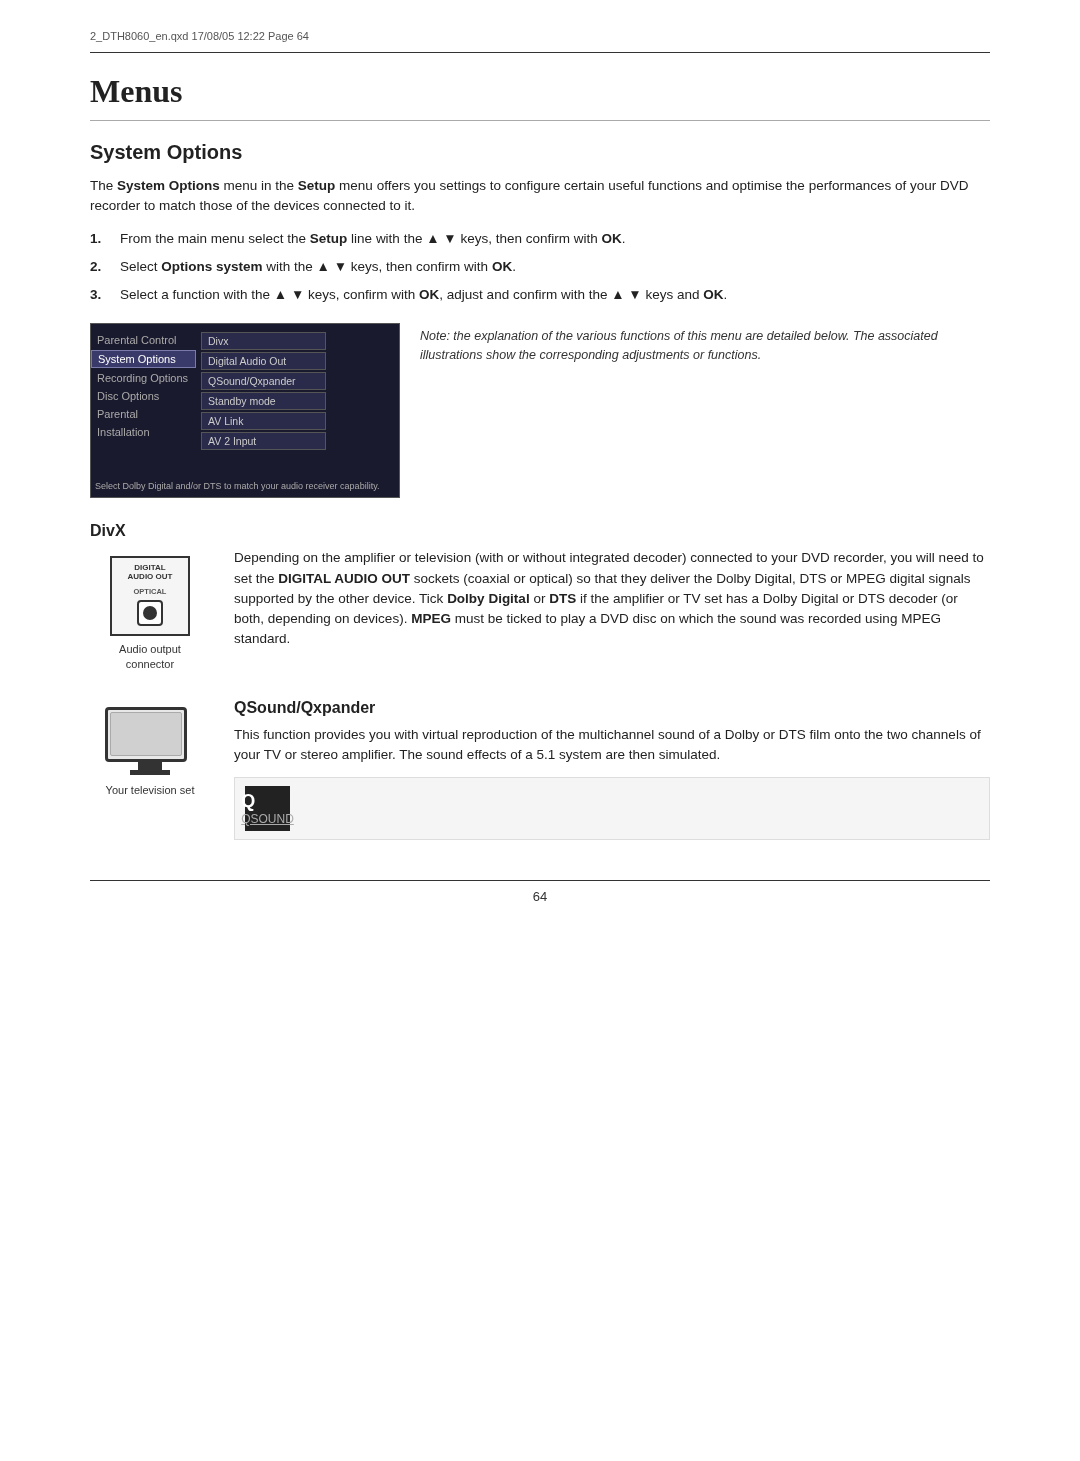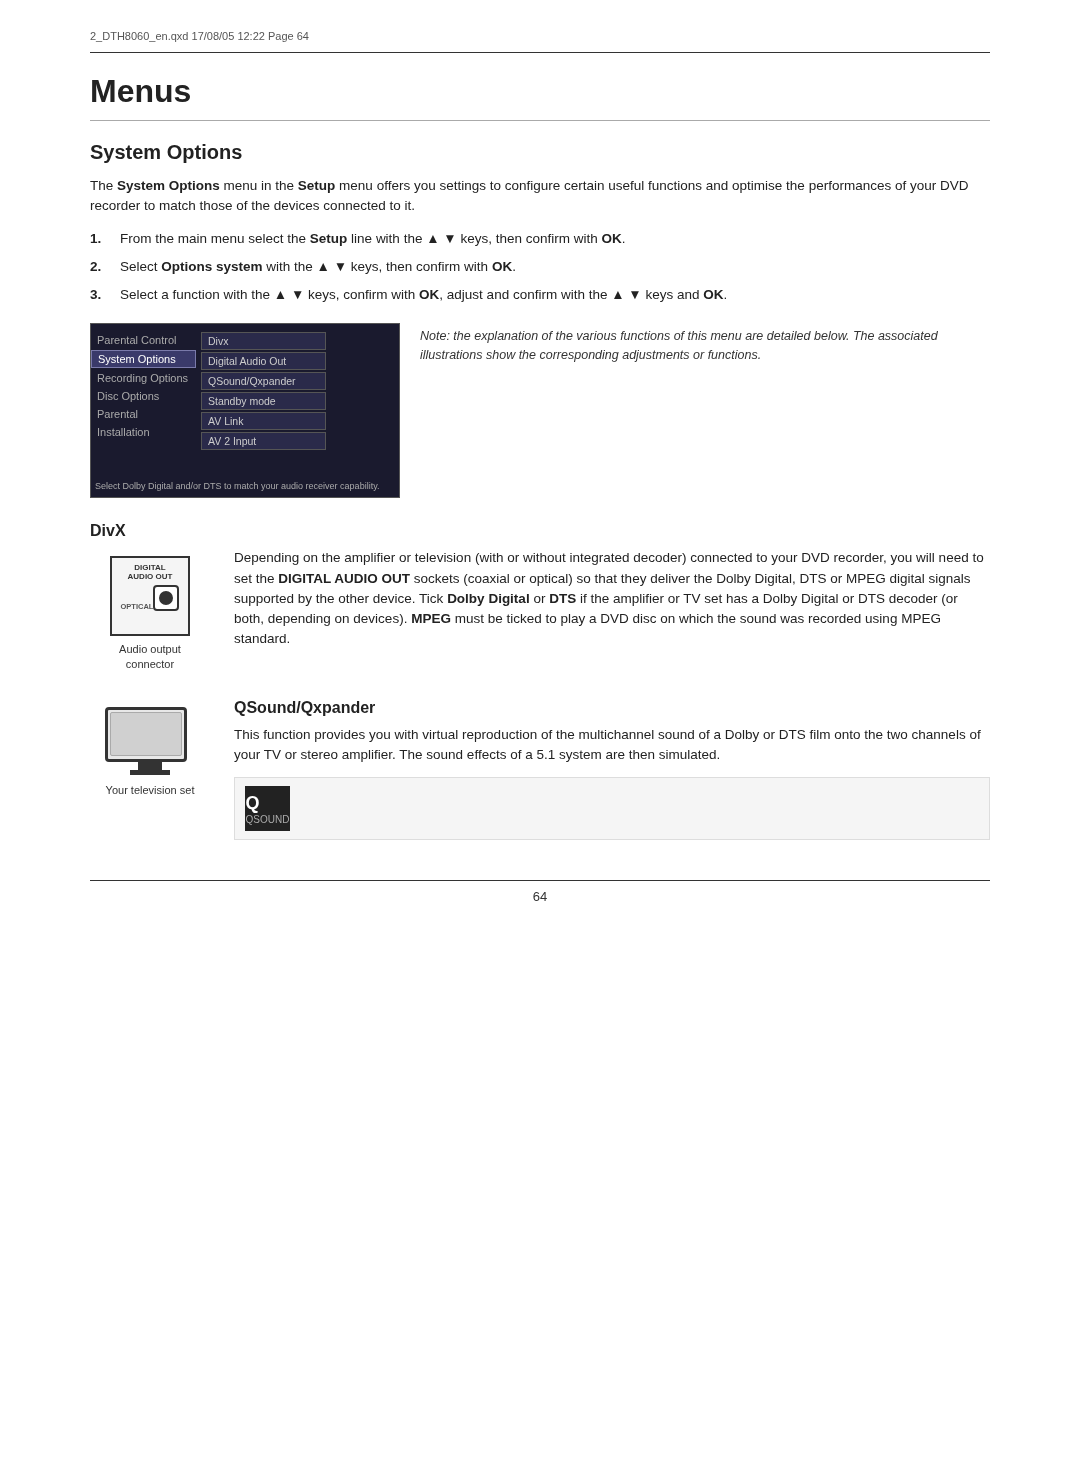--- a/index.html
+++ b/index.html
@@ -33,20 +33,21 @@
       border-top: 1.5px solid #333;
       margin-bottom: 20px;
     }
 
     
     .page-title {
       font-size: 32px;
       font-weight: bold;
       color: #222;
       margin-bottom: 10px;
+      font-family: Liberation Serif, serif;
     }
 
     
     .section-rule {
       border: none;
       border-top: 1px solid #aaa;
       margin-bottom: 20px;
     }
 
     
@@ -187,21 +188,21 @@
       flex-direction: column;
       align-items: center;
       padding-top: 8px;
     }
 
     .feature-icon-box {
       width: 80px;
       height: 80px;
       border: 2px solid #333;
       display: flex;
-      flex-direction: row;
+      flex-direction: column;
       align-items: center;
       justify-content: center;
       position: relative;
       background: #f5f5f5;
       margin-bottom: 6px;
     }
 
     .digital-audio-label {
       font-size: 8px;
       font-weight: bold;
@@ -314,24 +315,25 @@
       flex-shrink: 0;
     }
 
     .qsound-note-q {
       font-size: 18px;
       font-weight: bold;
       color: #fff;
     }
 
     .qsound-note-label {
-      font-size: 10px;
+      font-size: 12px;
       color: #aaa;
       text-align: right;
       display: block;
+      text-decoration: underline;
     }
 
     .qsound-note-text {
       font-size: 11.5px;
       font-style: italic;
       color: #333;
       line-height: 1.4;
     }
 
     

